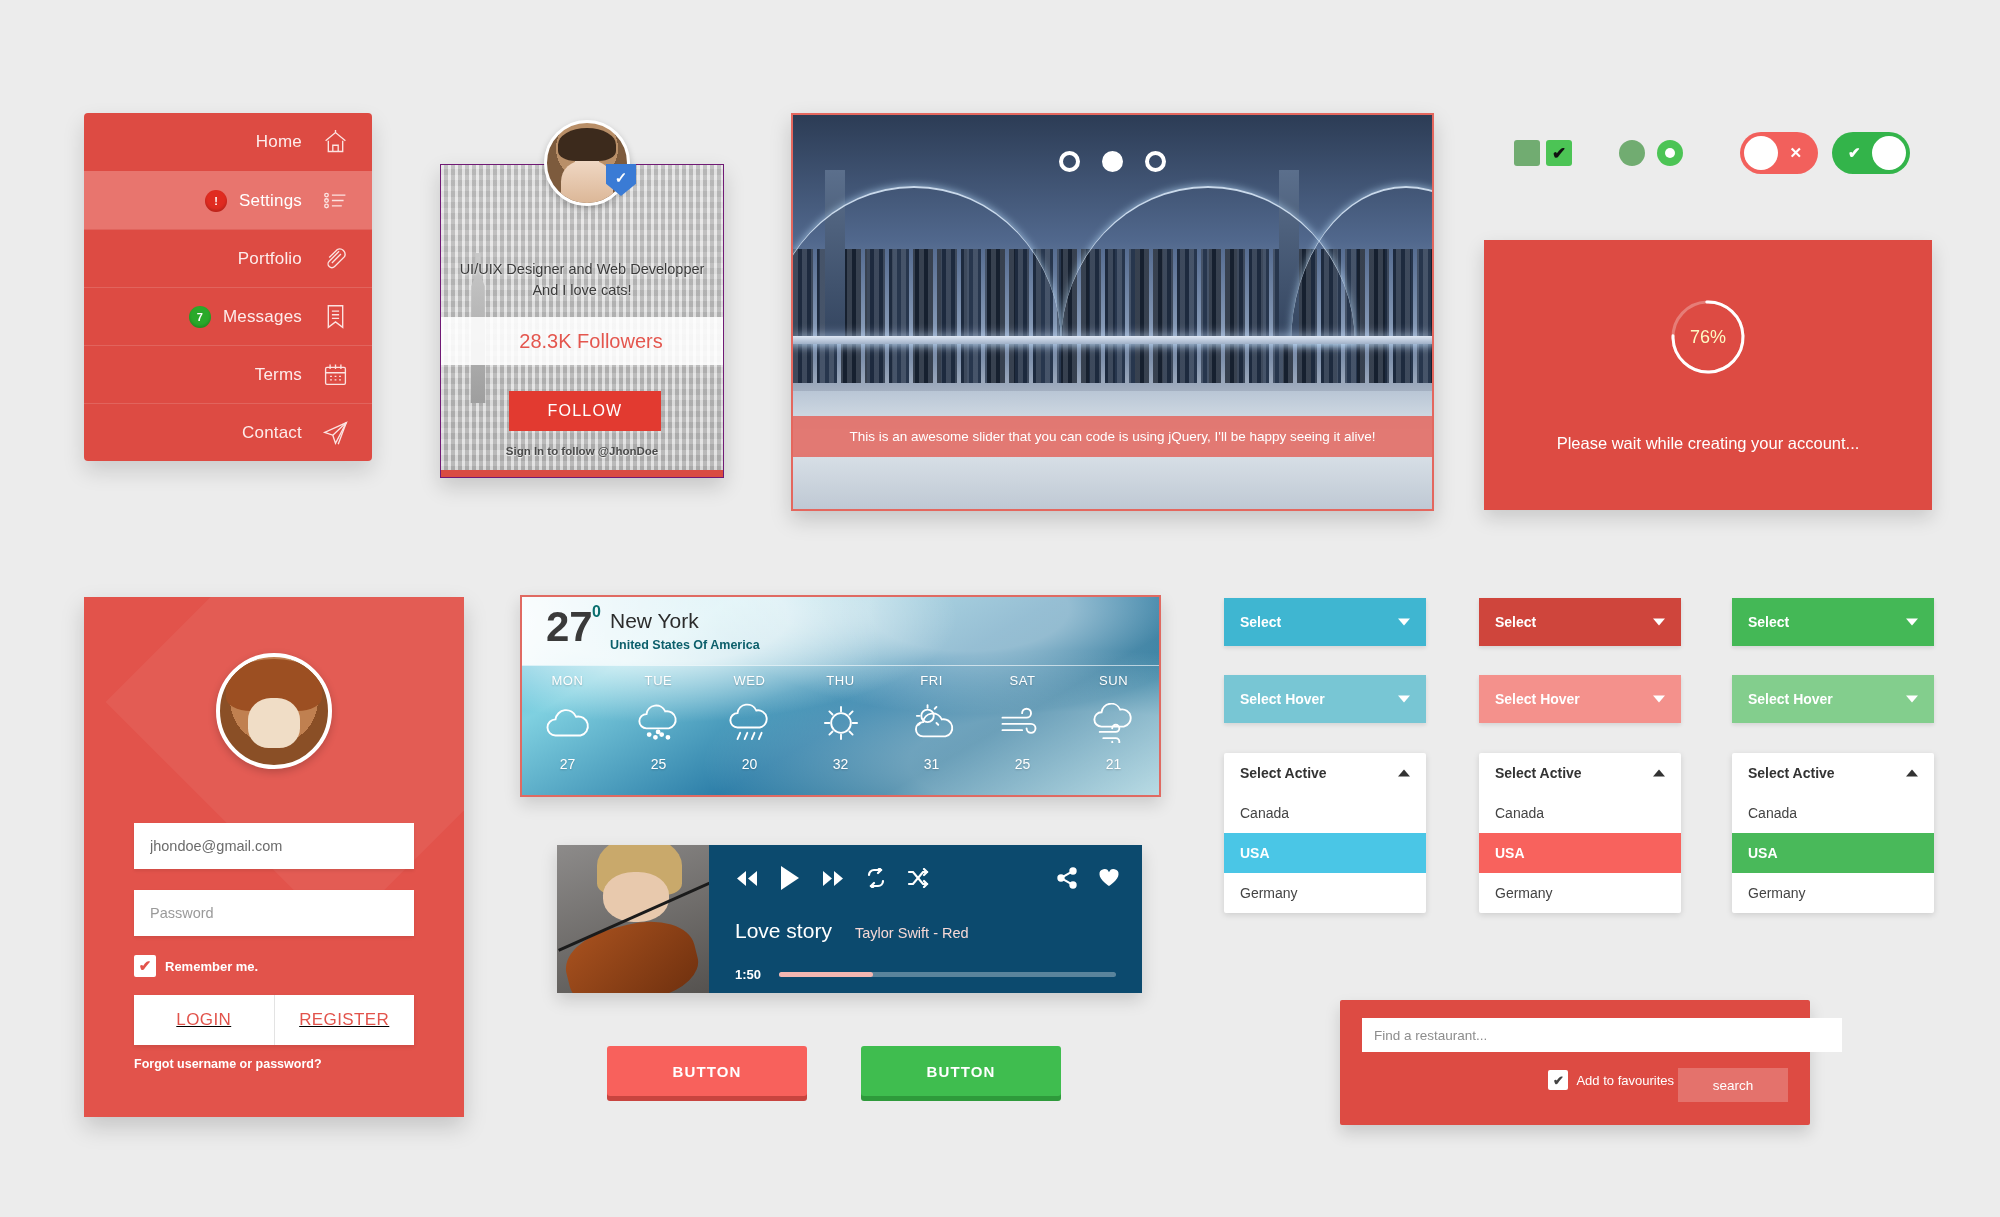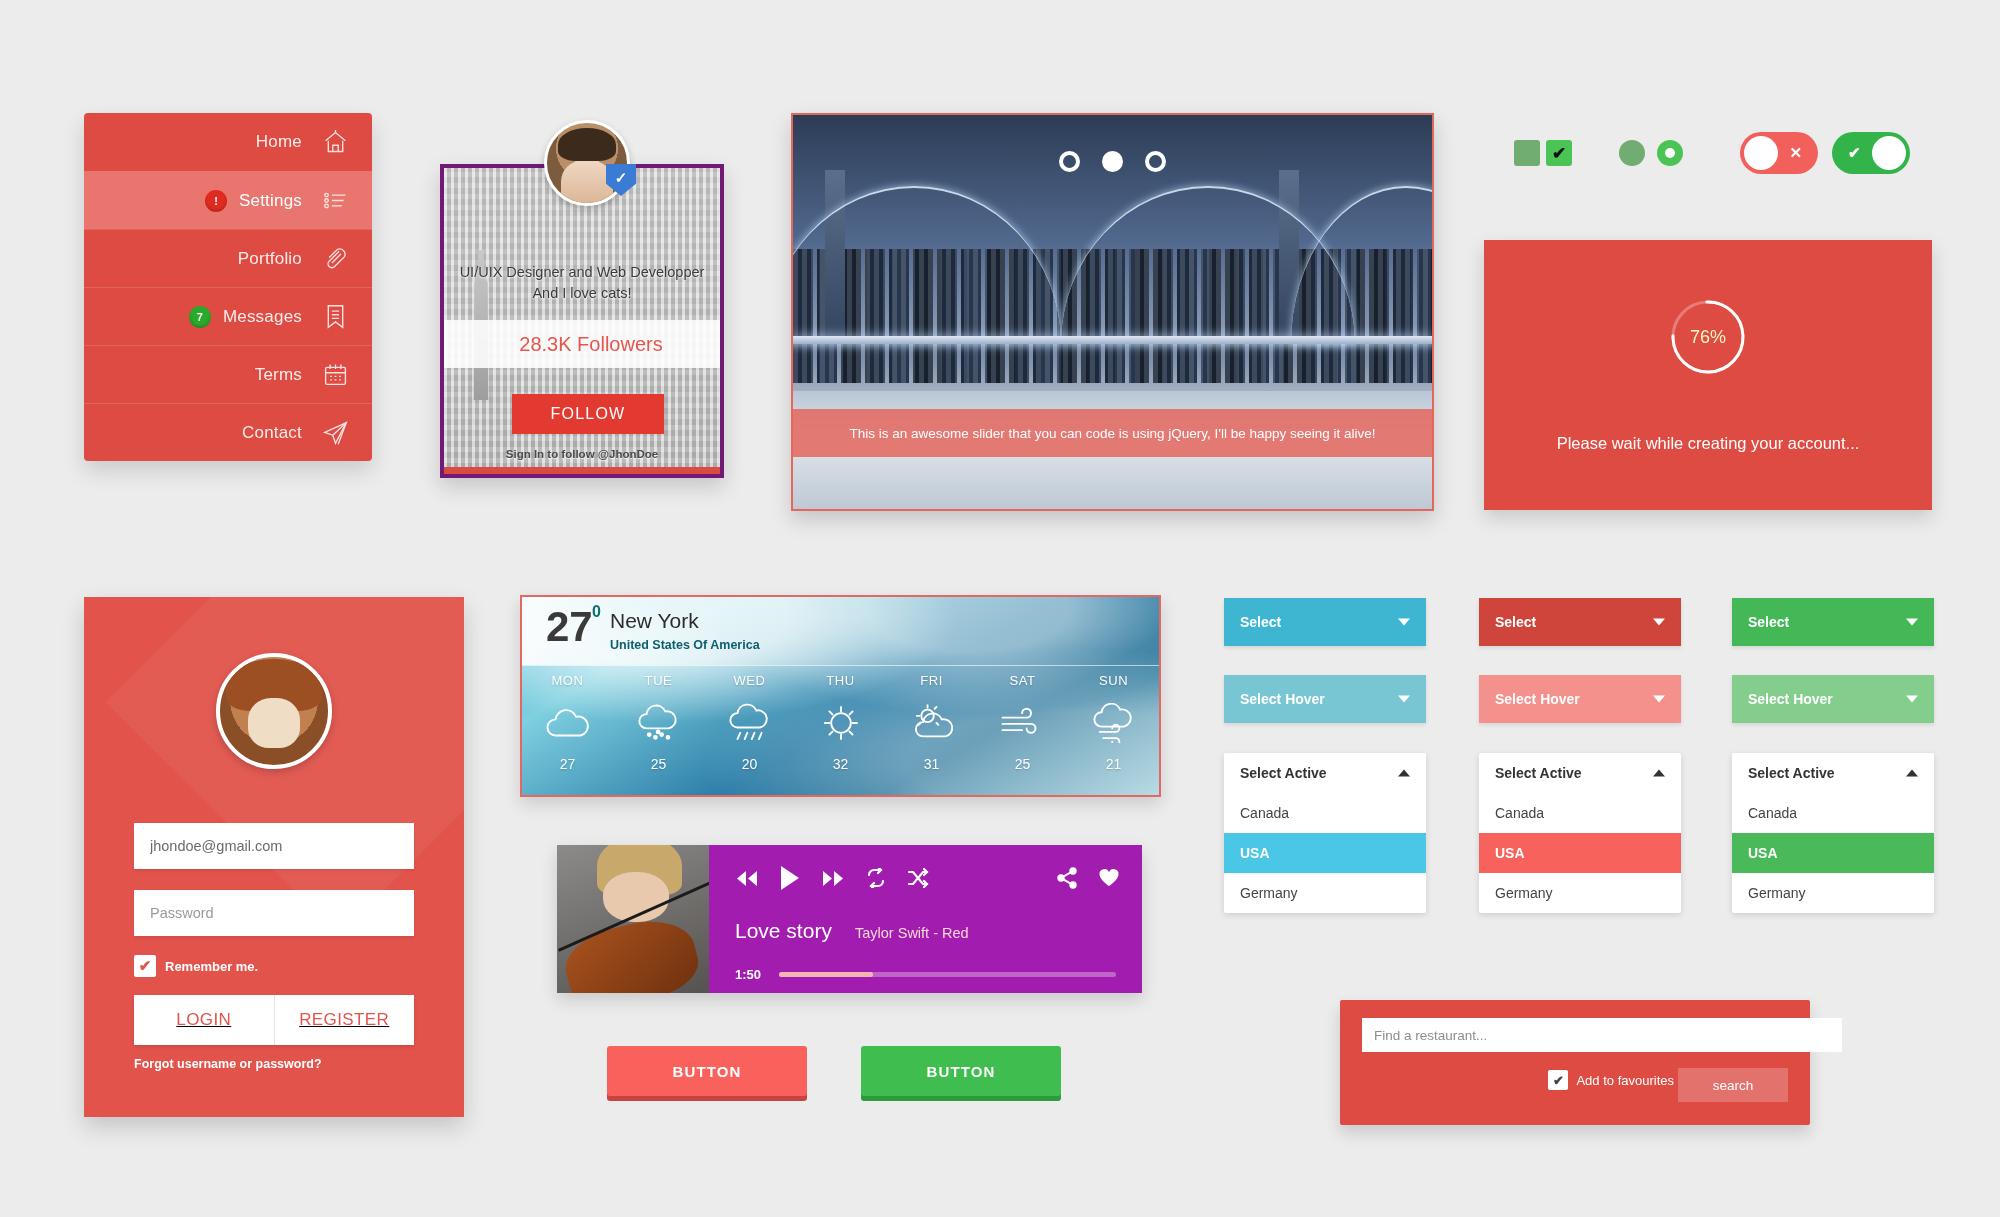--- a/index.html
+++ b/index.html
@@ -33,21 +33,21 @@
     display: flex; align-items: center; justify-content: center;
     font-size: 11px; font-weight: bold; color: #fff; margin-right: 12px;
     box-shadow: inset 0 -2px 3px rgba(0,0,0,.18);
   }
   .badge.red { background: #e02b20; }
   .badge.green { background: #2aa92a; }
 
   
   #profile {
     position: absolute; left: 440px; top: 164px; width: 284px; height: 314px;
-    background: #efeeee; border: 4px solid #701a75;
+    background: #efeeee; border: 1px solid #701a75;
     box-shadow: 0 9px 20px rgba(0,0,0,.16); overflow: hidden;
   }
   #profile .city-bg {
     position: absolute; inset: 0;
     background:
       repeating-linear-gradient(90deg, rgba(255,255,255,.55) 0 3px, rgba(150,150,150,.35) 3px 7px),
       repeating-linear-gradient(0deg, rgba(200,200,200,.5) 0 5px, rgba(120,120,120,.3) 5px 11px),
       linear-gradient(#d8d8d8, #b4b4b4);
     opacity: .85;
   }
@@ -127,21 +127,21 @@
   #slider .tower-b { position:absolute; top:14%; width:20px; height:44%;
     background: linear-gradient(#5b6f8c,#33445e); }
   #slider .tb1 { left:5%; } #slider .tb2 { left:76%; }
   #slider .water { position:absolute; left:0; right:0; bottom:0; height:30%;
     background: linear-gradient(180deg,#b9c6d5,#dfe6ec 40%,#bfc9d4);
     filter: blur(0.4px); }
   #slider .dots { position:absolute; left:0; right:0; top:36px; display:flex; justify-content:center; gap:22px; z-index:4; }
   #slider .dot { width: 21px; height: 21px; border-radius: 50%; border: 4px solid #fff; cursor:pointer; }
   #slider .dot.on { background: #fff; }
   #slider .caption {
-    position:absolute; left:0; right:0; bottom:52px; height:48px; z-index:4;
+    position:absolute; left:0; right:0; bottom:52px; height:41px; z-index:4;
     background: rgba(226,106,98,.88); color:#fff; font-size: 13.5px;
     display:flex; align-items:center; justify-content:center;
   }
 
   
   .cb { position:absolute; width: 26px; height: 26px; border-radius: 3px; cursor:pointer; }
   #cb-off { left:1514px; top:140px; background:#71ac71; }
   #cb-on  { left:1546px; top:140px; background:#4cc455; display:flex; align-items:center; justify-content:center; color:#111; font-size:17px; font-weight:bold; }
   #rd-off { position:absolute; left:1619px; top:140px; width:26px; height:26px; border-radius:50%; background:#71ac71; cursor:pointer; }
   #rd-on  { position:absolute; left:1657px; top:140px; width:26px; height:26px; border-radius:50%; background:#4cc455; cursor:pointer; }
@@ -222,21 +222,21 @@
   #weather .days { position:absolute; left:0; right:0; top:76px; display:flex; }
   #weather .day { flex:1; text-align:center; color:#fff; text-shadow:0 1px 2px rgba(0,0,0,.2); }
   #weather .dname { font-size:13px; letter-spacing:.6px; }
   #weather .dicon { height:58px; display:flex; align-items:center; justify-content:center; margin-top:6px; }
   #weather .dicon svg { stroke:#fff; fill:none; stroke-width:2.1; stroke-linecap:round; }
   #weather .dtemp { font-size:14px; margin-top:4px; }
 
   
   #player {
     position:absolute; left:557px; top:845px; width:585px; height:148px;
-    background:#a21caf; box-shadow:0 7px 16px rgba(0,0,0,.15); display:flex;
+    background:#0c4a6e; box-shadow:0 7px 16px rgba(0,0,0,.15); display:flex;
   }
   #player .cover { width:152px; height:148px; flex:0 0 152px; position:relative; overflow:hidden;
     background: linear-gradient(160deg,#8d8b8a,#55524f); }
   #player .cover .hair { position:absolute; left:26%; top:-6%; width:56%; height:40%;
     border-radius:50% 50% 20% 20%; background:#c9a96b; }
   #player .cover .face { position:absolute; left:30%; top:18%; width:44%; height:34%;
     border-radius:46%; background:#e8c9ad; }
   #player .cover .violin { position:absolute; left:6%; top:54%; width:86%; height:52%;
     border-radius:42% 46% 36% 40%; background: linear-gradient(150deg,#a9521f,#6f300e); transform:rotate(-14deg); }
   #player .cover .bow { position:absolute; left:-4%; top:46%; width:116%; height:3px;

